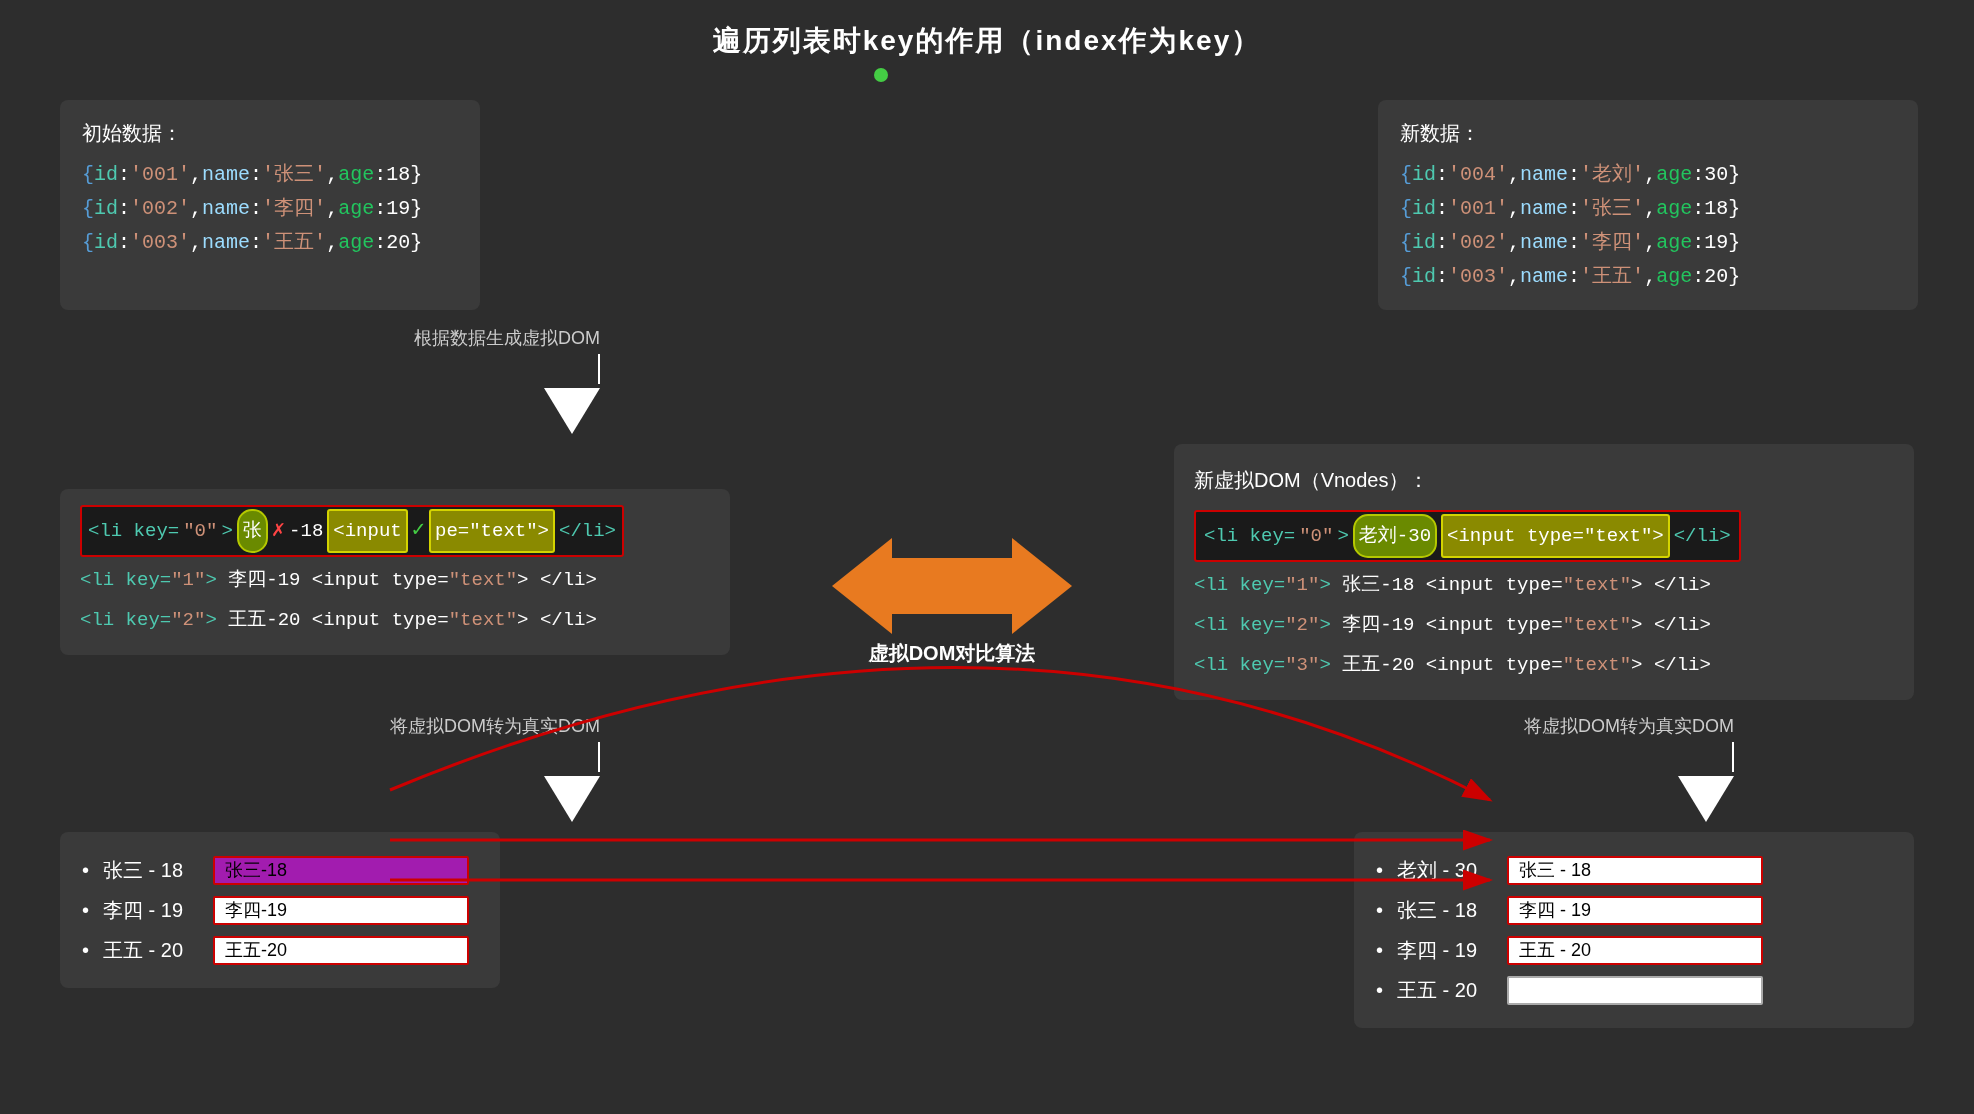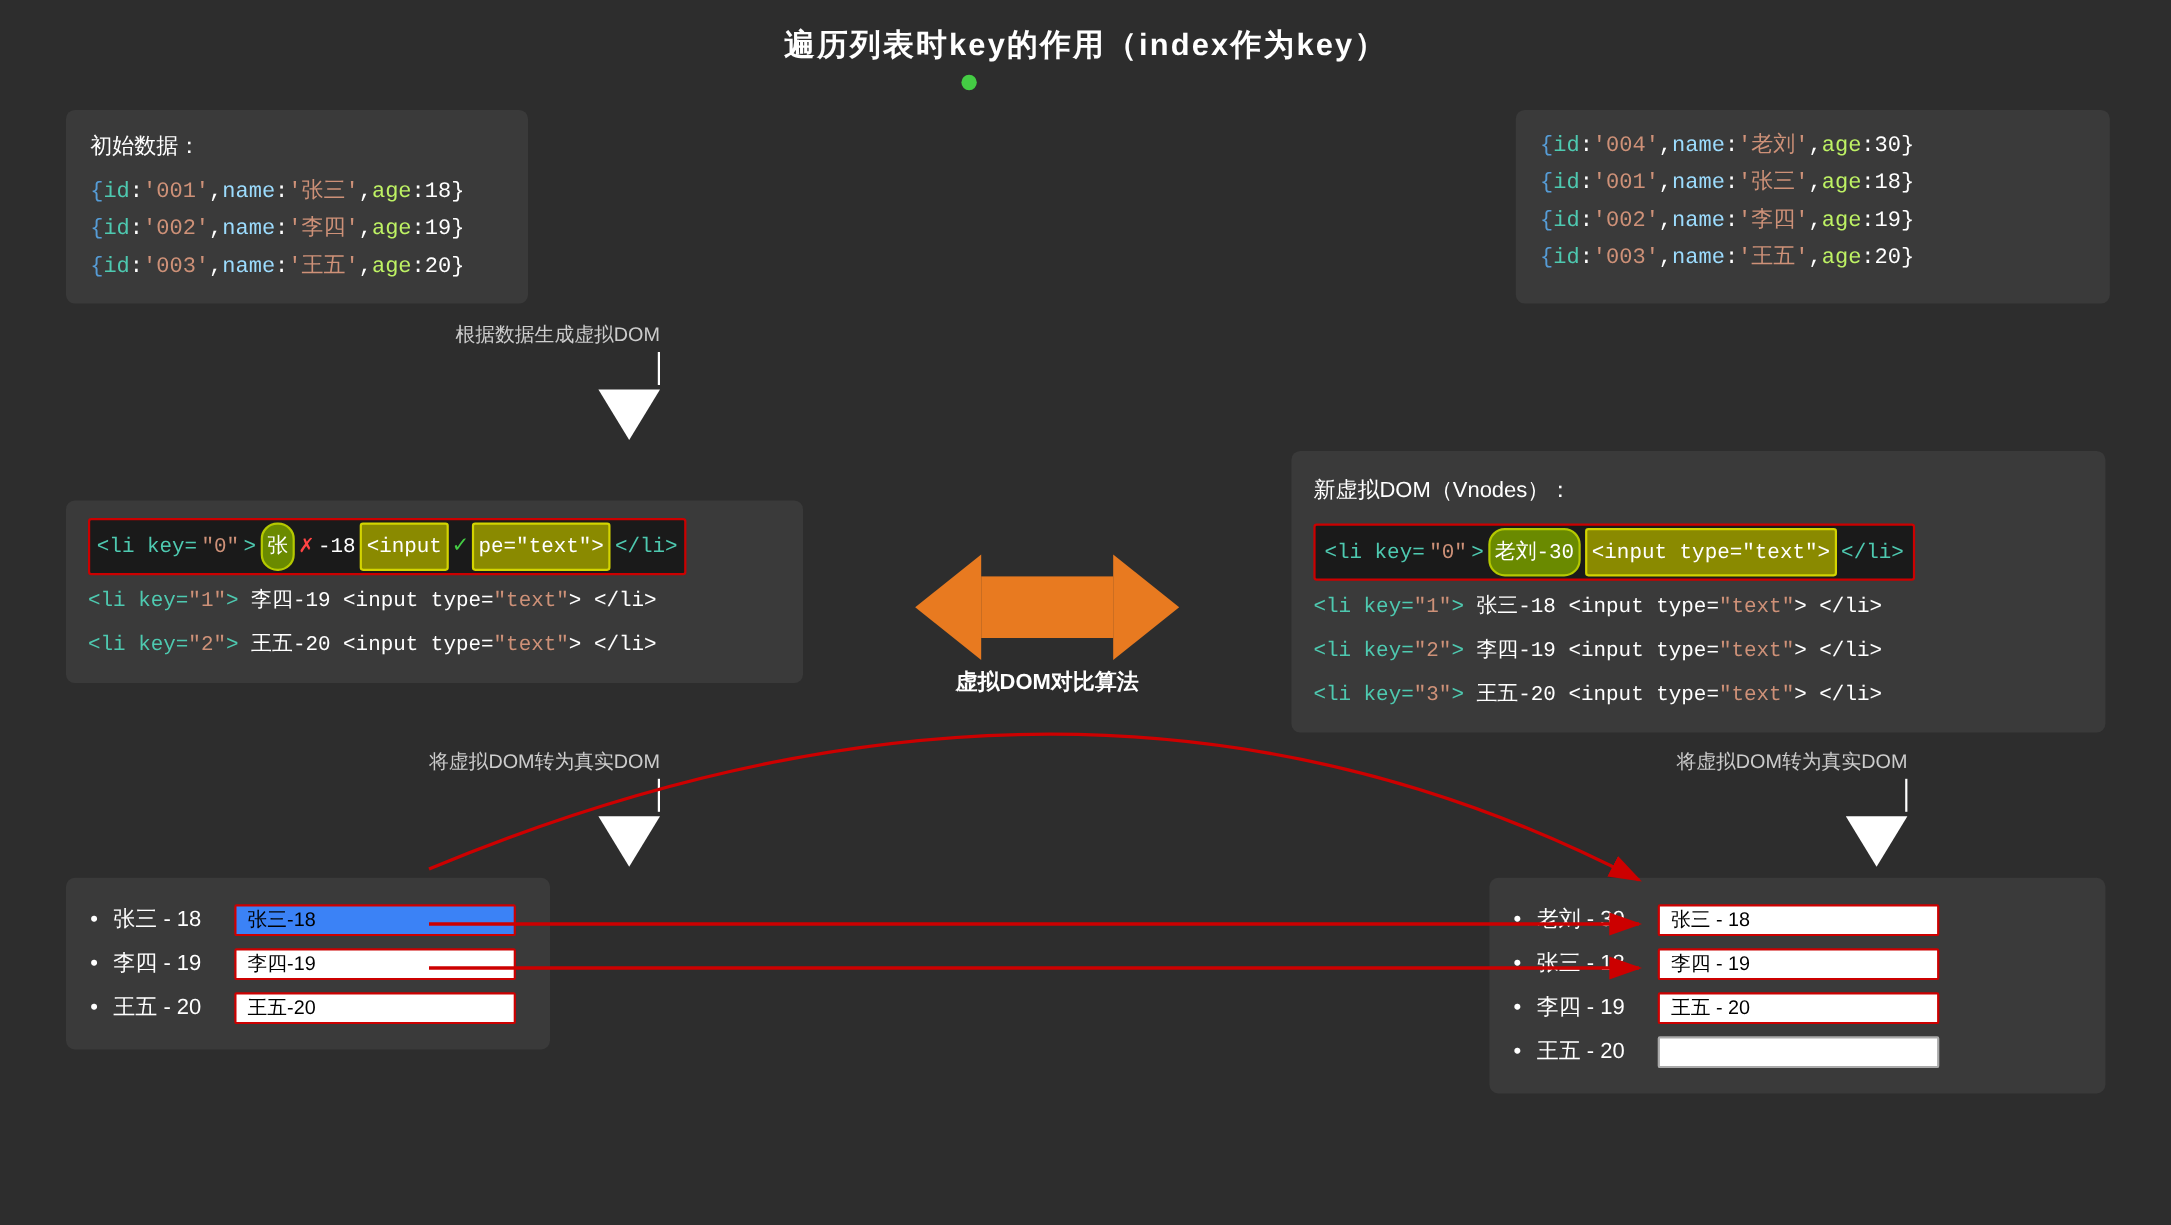--- a/index.html
+++ b/index.html
@@ -41,21 +41,21 @@
 
     .data-box .box-label {
       color: #ffffff;
       font-size: 20px;
       font-family: 'Microsoft YaHei', Arial, sans-serif;
       margin-bottom: 8px;
     }
 
     .code-id { color: #4ec9b0; }
     .code-name { color: #9cdcfe; }
-    .code-age { color: #bef264; }
+    .code-age { color: #22c55e; }
     .code-key { color: #569cd6; }
     .code-str { color: #ce9178; }
 
     
     .arrow-section {
       display: flex;
       justify-content: space-between;
       padding: 0 60px;
       margin-top: 10px;
       align-items: center;
@@ -280,20 +280,21 @@
         <span class="code-key">{</span><span class="code-id">id</span><span style="color:#fff">:</span><span class="code-str">'002'</span><span style="color:#fff">,</span><span class="code-name">name</span><span style="color:#fff">:</span><span class="code-str">'李四'</span><span style="color:#fff">,</span><span class="code-age">age</span><span style="color:#fff">:19}</span>
       </div>
       <div>
         <span class="code-key">{</span><span class="code-id">id</span><span style="color:#fff">:</span><span class="code-str">'003'</span><span style="color:#fff">,</span><span class="code-name">name</span><span style="color:#fff">:</span><span class="code-str">'王五'</span><span style="color:#fff">,</span><span class="code-age">age</span><span style="color:#fff">:20}</span>
       </div>
     </div>
 
     <div style="flex:1;"></div>
 
     <div class="data-box new-data-box" style="width:540px;">
+      <div class="box-label">新数据：</div>
       <div>
         <span class="code-key">{</span><span class="code-id">id</span><span style="color:#fff">:</span><span class="code-str">'004'</span><span style="color:#fff">,</span><span class="code-name">name</span><span style="color:#fff">:</span><span class="code-str">'老刘'</span><span style="color:#fff">,</span><span class="code-age">age</span><span style="color:#fff">:30}</span>
       </div>
       <div>
         <span class="code-key">{</span><span class="code-id">id</span><span style="color:#fff">:</span><span class="code-str">'001'</span><span style="color:#fff">,</span><span class="code-name">name</span><span style="color:#fff">:</span><span class="code-str">'张三'</span><span style="color:#fff">,</span><span class="code-age">age</span><span style="color:#fff">:18}</span>
       </div>
       <div>
         <span class="code-key">{</span><span class="code-id">id</span><span style="color:#fff">:</span><span class="code-str">'002'</span><span style="color:#fff">,</span><span class="code-name">name</span><span style="color:#fff">:</span><span class="code-str">'李四'</span><span style="color:#fff">,</span><span class="code-age">age</span><span style="color:#fff">:19}</span>
       </div>
       <div>
@@ -399,21 +400,21 @@
       <div class="arrow-down"></div>
     </div>
   </div>
 
   <div class="real-dom-section" style="margin-top:10px; padding:0 60px; display:flex; justify-content:space-between; align-items:flex-start;">
 
     <div class="real-dom-box">
       <div class="real-dom-item">
         <span class="bullet">•</span>
         <span class="real-dom-label">张三 - 18</span>
-        <input class="real-dom-input" value="张三-18" readonly="" style="border: 2px solid rgb(204, 0, 0); background: #3b82f6; color: rgb(0, 0, 0); padding: 2px 10px; font-size: 18px; min-width: 120px; border-radius: 2px; outline: none;">
+        <input class="real-dom-input" value="张三-18" readonly="" style="border: 2px solid rgb(204, 0, 0); background: #a21caf; color: rgb(0, 0, 0); padding: 2px 10px; font-size: 18px; min-width: 120px; border-radius: 2px; outline: none;">
       </div>
       <div class="real-dom-item">
         <span class="bullet">•</span>
         <span class="real-dom-label">李四 - 19</span>
         <input class="real-dom-input" value="李四-19" readonly="" style="border: 2px solid rgb(204, 0, 0); background: rgb(255, 255, 255); color: rgb(0, 0, 0); padding: 2px 10px; font-size: 18px; min-width: 120px; border-radius: 2px; outline: none;">
       </div>
       <div class="real-dom-item">
         <span class="bullet">•</span>
         <span class="real-dom-label">王五 - 20</span>
         <input class="real-dom-input" value="王五-20" readonly="" style="border: 2px solid rgb(204, 0, 0); background: rgb(255, 255, 255); color: rgb(0, 0, 0); padding: 2px 10px; font-size: 18px; min-width: 120px; border-radius: 2px; outline: none;">

